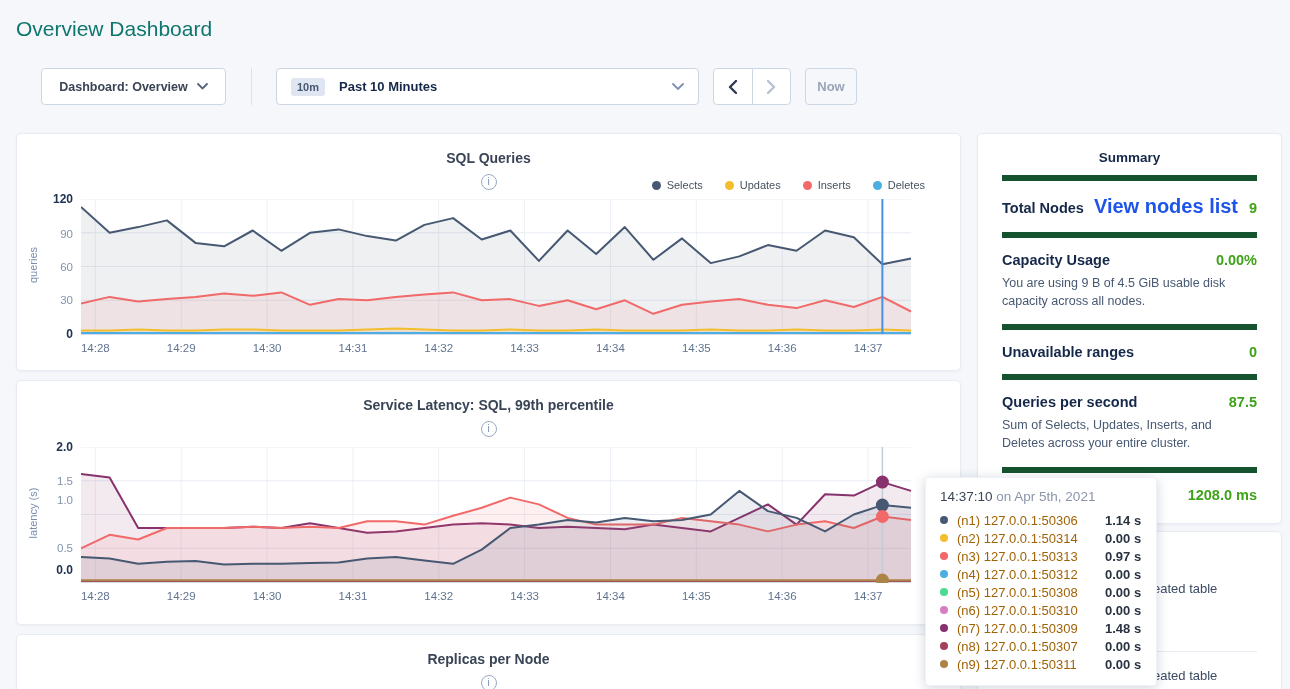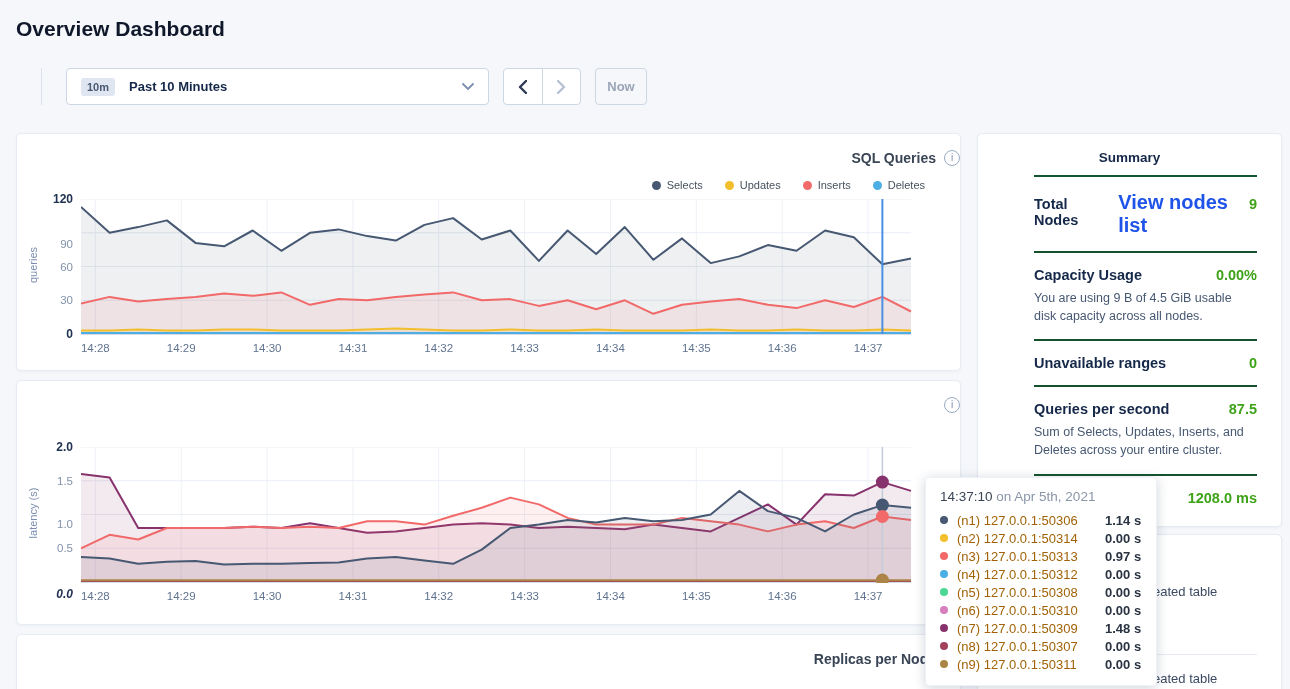--- a/index.html
+++ b/index.html
@@ -3,21 +3,21 @@
 <meta charset="utf-8">
 <style>
   * { box-sizing: border-box; margin: 0; padding: 0; }
   html,body { width:1290px; height:689px; overflow:hidden; }
   body {
     background:#f5f7fa;
     font-family:"Liberation Sans", sans-serif;
     color:#152849;
   }
   
-  .page-title { font-size:21px; font-weight:700; color:#0f172a; margin:14px 0 0 16px; line-height:30px; }
+  .page-title { font-size:21px; font-weight:400; color:#0f766e; margin:14px 0 0 16px; line-height:30px; }
   .controls { display:flex; align-items:center; margin:24px 16px 0 16px; height:37px; }
   .ctl-btn {
     height:37px; background:#fff; border:1px solid #cdd6e5; border-radius:4px;
     display:flex; align-items:center; justify-content:center;
     font-size:12.5px; font-weight:700; color:#394455; cursor:pointer;
   }
   .dd-graph { width:143px; }
   .dd-dash  { width:185px; margin-left:25px; }
   .dd-chevron { margin-left:9px; display:flex; }
   .v-divider { width:1px; height:37px; background:#dde3ed; margin-left:25px; }
@@ -32,21 +32,21 @@
   
   .main { display:flex; margin:28px 8px 0 16px; gap:16px; align-items:flex-start; }
   .col-left { width:945px; }
   .col-right { width:305px; }
   .card { background:#fff; border:1px solid #e7ecf3; border-radius:5px; box-shadow:0 1px 3px rgba(60,80,120,0.05); }
   
   .chart-card { position:relative; width:945px; margin-bottom:9px; }
   .chart-card.h1 { height:238px; }
   .chart-card.h2 { height:245px; }
   .chart-card.h3 { height:120px; }
-  .chart-title-row { display:flex; align-items:center; justify-content:flex-end; padding-top:16px; gap:8px; }
+  .chart-title-row { display:flex; align-items:center; justify-content:flex-start; padding-top:16px; gap:8px;flex-direction:column; }
   .chart-title { font-size:14px; font-weight:700; color:#394455; }
   .info-icon {
     width:16px; height:16px; border:1px solid #9aabc6; border-radius:50%;
     color:#7b8db0; font-size:10px; line-height:14px; text-align:center; display:inline-block; cursor:pointer;
   }
   .legend { position:absolute; top:45px; right:35px; display:flex; gap:22px; }
   .legend-item { display:flex; align-items:center; gap:6px; cursor:pointer; }
   .legend-dot { width:9px; height:9px; border-radius:50%; }
   .legend-label { font-size:11px; color:#47525f; }
   .plot-wrap { position:absolute; left:0; top:0; width:100%; height:100%; }
@@ -57,21 +57,21 @@
   .yticks { position:absolute; width:56px; }
   .ytick { position:absolute; right:0; transform:translateY(-50%); font-size:11.5px; color:#8293ab; }
   .ytick.edge { font-weight:700; color:#213352; font-size:12px; }
   .xticks { position:absolute; left:64px; width:830px; }
   .xtick { position:absolute; transform:translateX(-50%); font-size:11.5px; color:#5f738f; }
   .plot { position:absolute; left:64px; width:845px; }
   .plot svg { display:block; }
   
   .summary-card { padding:16px 24px 6px; margin-bottom:7px; }
   .panel-heading { text-align:center; font-size:13.5px; font-weight:700; color:#152849; padding-bottom:10px; }
-  .sum-row { border-top:2px solid #14532d; padding:14px 0;margin-left:32px; }
+  .sum-row { border-top:6px solid #14532d; padding:14px 0; }
   .sum-row:first-of-type { border-top:none; }
   .sum-line { display:flex; align-items:baseline; }
   .sum-label { font-size:14.5px; font-weight:700; color:#152849; }
   .sum-link { font-size:20px; font-weight:700; color:#1f54e8; margin-left:10px; cursor:pointer; }
   .sum-value { margin-left:auto; font-size:14.5px; font-weight:700; color:#3fa319; }
   .sum-desc { font-size:12.5px; color:#475872; line-height:1.45; margin-top:6px; }
   .events-card { padding:16px 24px; height:230px; overflow:hidden; }
   .event-item { padding:6px 0 34px; font-size:13px; color:#3c4a63; line-height:19px; cursor:pointer; }
   .event-item + .event-item { border-top:1px solid #e7ecf3; padding-top:14px; }
   
@@ -87,20 +87,28 @@
   .tt-dot { width:8px; height:8px; border-radius:50%; margin-right:9px; flex:0 0 8px; }
   .tt-label { color:#a16207; flex:0 0 148px; }
   .tt-value { font-weight:700; color:#2a3342; }
 </style>
 </head>
 <body>
 
 <h1 class="page-title">Overview Dashboard</h1>
 
 <div class="controls">
+  <div class="ctl-btn dd-dash">
+    <span>Dashboard: Overview</span>
+    <span class="dd-chevron">
+      <svg width="11" height="7" viewBox="0 0 11 7">
+          <polyline points="1,1 5.5,5.5 10,1" fill="none" stroke="#55637a" stroke-width="1.8" stroke-linecap="round"></polyline>
+        </svg>
+    </span>
+  </div>
   <div class="v-divider"></div>
   <div class="ctl-btn time-picker">
     <span class="range-badge">10m</span>
     <span class="range-label">Past 10 Minutes</span>
     <span class="picker-chevron">
       <svg width="12" height="8" viewBox="0 0 12 8">
           <polyline points="1,1 6,6 11,1" fill="none" stroke="#7b8db0" stroke-width="1.8" stroke-linecap="round"></polyline>
         </svg>
     </span>
   </div>
@@ -144,21 +152,21 @@
           <span class="legend-dot" style="background: rgb(76, 174, 227);"></span>
           <span class="legend-label">Deletes</span>
         </span>
       </div>
       <div class="plot-wrap">
         <span class="axis-label" style="top:125px;">queries</span>
         <div class="yticks" style="top:65px; height:135px;">
             <div class="ytick edge" style="top: 135px;">0</div>
             <div class="ytick" style="top: 101.25px;">30</div>
             <div class="ytick" style="top: 67.5px;">60</div>
-            <div class="ytick" style="top: 45px;">90</div>
+            <div class="ytick" style="top: 35px;">90</div>
             <div class="ytick edge" style="top: 0px;">120</div>
           </div>
         <div class="plot" style="top:65px;">
             <svg width="845" height="136">
               <line x1="14.310344827586206" y1="0" x2="14.310344827586206" y2="135" stroke="#eef1f7" stroke-width="1"></line>
               <line x1="100.17241379310346" y1="0" x2="100.17241379310346" y2="135" stroke="#eef1f7" stroke-width="1"></line>
               <line x1="186.0344827586207" y1="0" x2="186.0344827586207" y2="135" stroke="#eef1f7" stroke-width="1"></line>
               <line x1="271.8965517241379" y1="0" x2="271.8965517241379" y2="135" stroke="#eef1f7" stroke-width="1"></line>
               <line x1="357.7586206896552" y1="0" x2="357.7586206896552" y2="135" stroke="#eef1f7" stroke-width="1"></line>
               <line x1="443.6206896551724" y1="0" x2="443.6206896551724" y2="135" stroke="#eef1f7" stroke-width="1"></line>
@@ -192,28 +200,29 @@
             <div class="xtick" style="left: 529.483px;">14:34</div>
             <div class="xtick" style="left: 615.345px;">14:35</div>
             <div class="xtick" style="left: 701.207px;">14:36</div>
             <div class="xtick" style="left: 787.069px;">14:37</div>
           </div>
       </div>
     </div>
 
     <div class="card chart-card h2">
       <div class="chart-title-row">
+        <span class="chart-title">Service Latency: SQL, 99th percentile</span>
         <span class="info-icon">i</span>
       </div>
       <div class="plot-wrap">
         <span class="axis-label" style="top:126px;">latency (s)</span>
         <div class="yticks" style="top:66px; height:135px;">
-            <div class="ytick edge" style="top: 147px; font-style: italic;">0.0</div>
+            <div class="ytick edge" style="top: 123px;">0.0</div>
             <div class="ytick" style="top: 101.25px;">0.5</div>
-            <div class="ytick" style="top: 77px;">1.0</div>
+            <div class="ytick" style="top: 53px;">1.0</div>
             <div class="ytick" style="top: 33.75px;">1.5</div>
             <div class="ytick edge" style="top: 0px;">2.0</div>
           </div>
         <div class="plot" style="top:66px;">
             <svg width="845" height="136">
               <line x1="14.310344827586206" y1="0" x2="14.310344827586206" y2="135" stroke="#eef1f7" stroke-width="1"></line>
               <line x1="100.17241379310346" y1="0" x2="100.17241379310346" y2="135" stroke="#eef1f7" stroke-width="1"></line>
               <line x1="186.0344827586207" y1="0" x2="186.0344827586207" y2="135" stroke="#eef1f7" stroke-width="1"></line>
               <line x1="271.8965517241379" y1="0" x2="271.8965517241379" y2="135" stroke="#eef1f7" stroke-width="1"></line>
               <line x1="357.7586206896552" y1="0" x2="357.7586206896552" y2="135" stroke="#eef1f7" stroke-width="1"></line>

